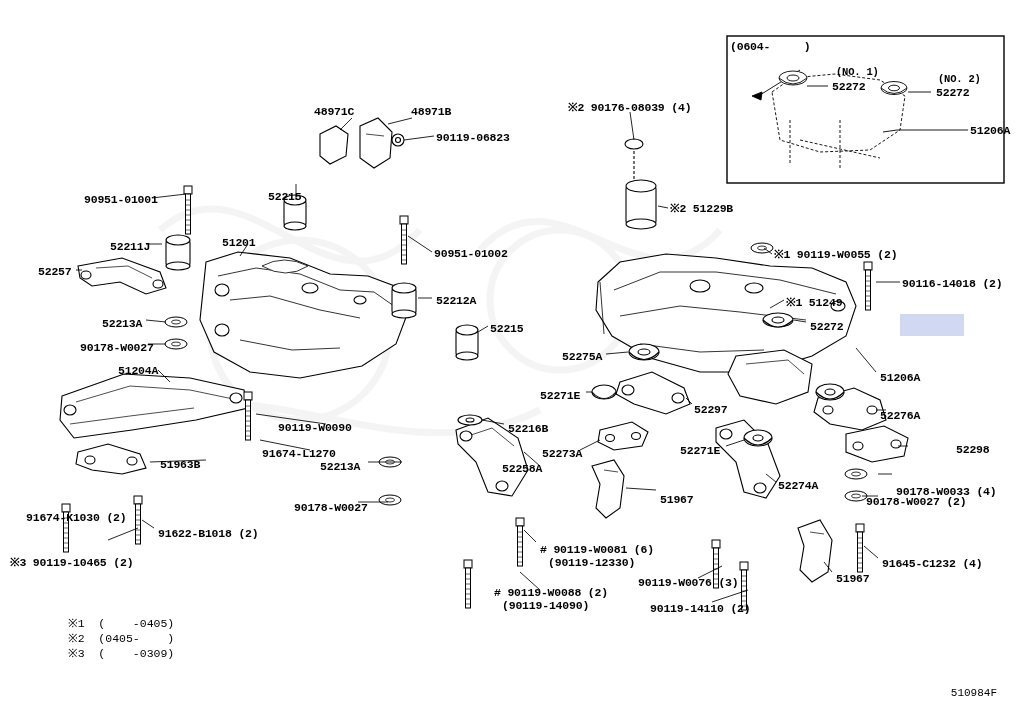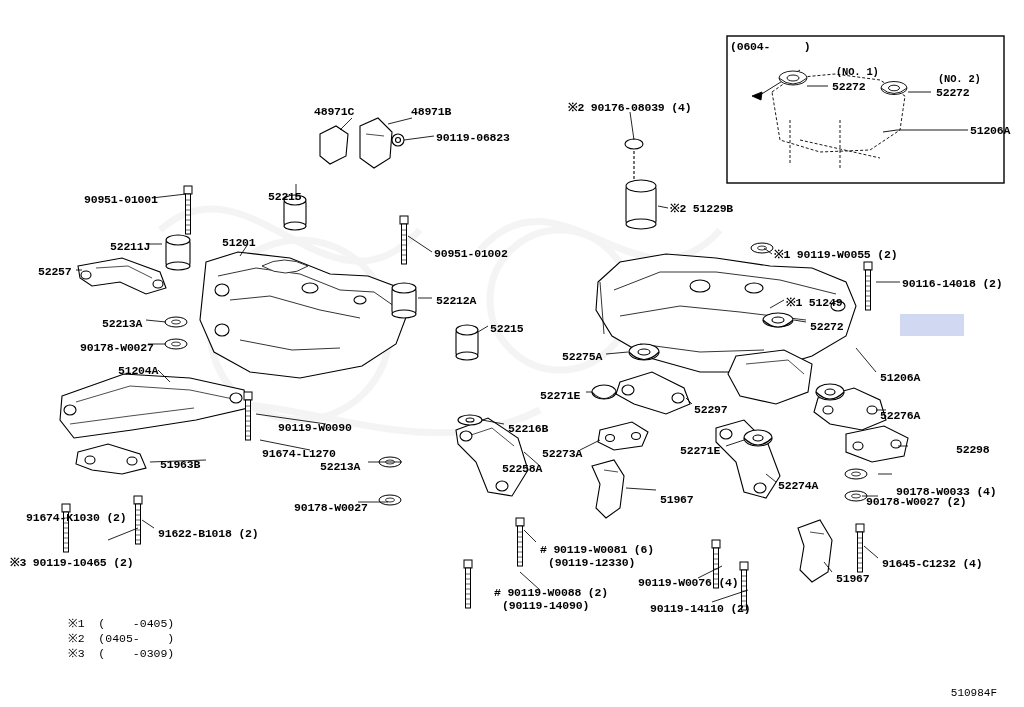--- a/index.html
+++ b/index.html
@@ -363,21 +363,21 @@
     <div class="lbl" style="left: 778px; top: 479px;">52274A</div>
     <div class="lbl" style="left: 866px; top: 495px;">90178-W0027 (2)</div>
     <div class="lbl" style="left: 294px; top: 501px;">90178-W0027</div>
     <div class="lbl" style="left: 158px; top: 527px;">91622-B1018 (2)</div>
     <div class="lbl" style="left: 540px; top: 543px;"># 90119-W0081 (6)</div>
     <div class="lbl" style="left: 548px; top: 556px;">(90119-12330)</div>
     <div class="lbl" style="left: 26px; top: 511px;">91674-K1030 (2)</div>
     <div class="lbl" style="left: 10px; top: 556px;">※3 90119-10465 (2)</div>
     <div class="lbl" style="left: 882px; top: 557px;">91645-C1232 (4)</div>
     <div class="lbl" style="left: 836px; top: 572px;">51967</div>
-    <div class="lbl" style="left: 638px; top: 576px;">90119-W0076 (4)</div>
+    <div class="lbl" style="left: 638px; top: 576px;">90119-W0076 (3)</div>
     <div class="lbl" style="left: 494px; top: 586px;"># 90119-W0088 (2)</div>
     <div class="lbl" style="left: 502px; top: 599px;">(90119-14090)</div>
     <div class="lbl" style="left: 650px; top: 602px;">90119-14110 (2)</div>
   </div>
 
 <div class="lbl" style="left:730px;top:40px;">(0604-     )</div>
 <div class="lbl small" style="left:836px;top:66px;">(NO. 1)</div>
 <div class="lbl small" style="left:938px;top:73px;">(NO. 2)</div>
 <div class="lbl" style="left:832px;top:80px;">52272</div>
 <div class="lbl" style="left:936px;top:86px;">52272</div>

